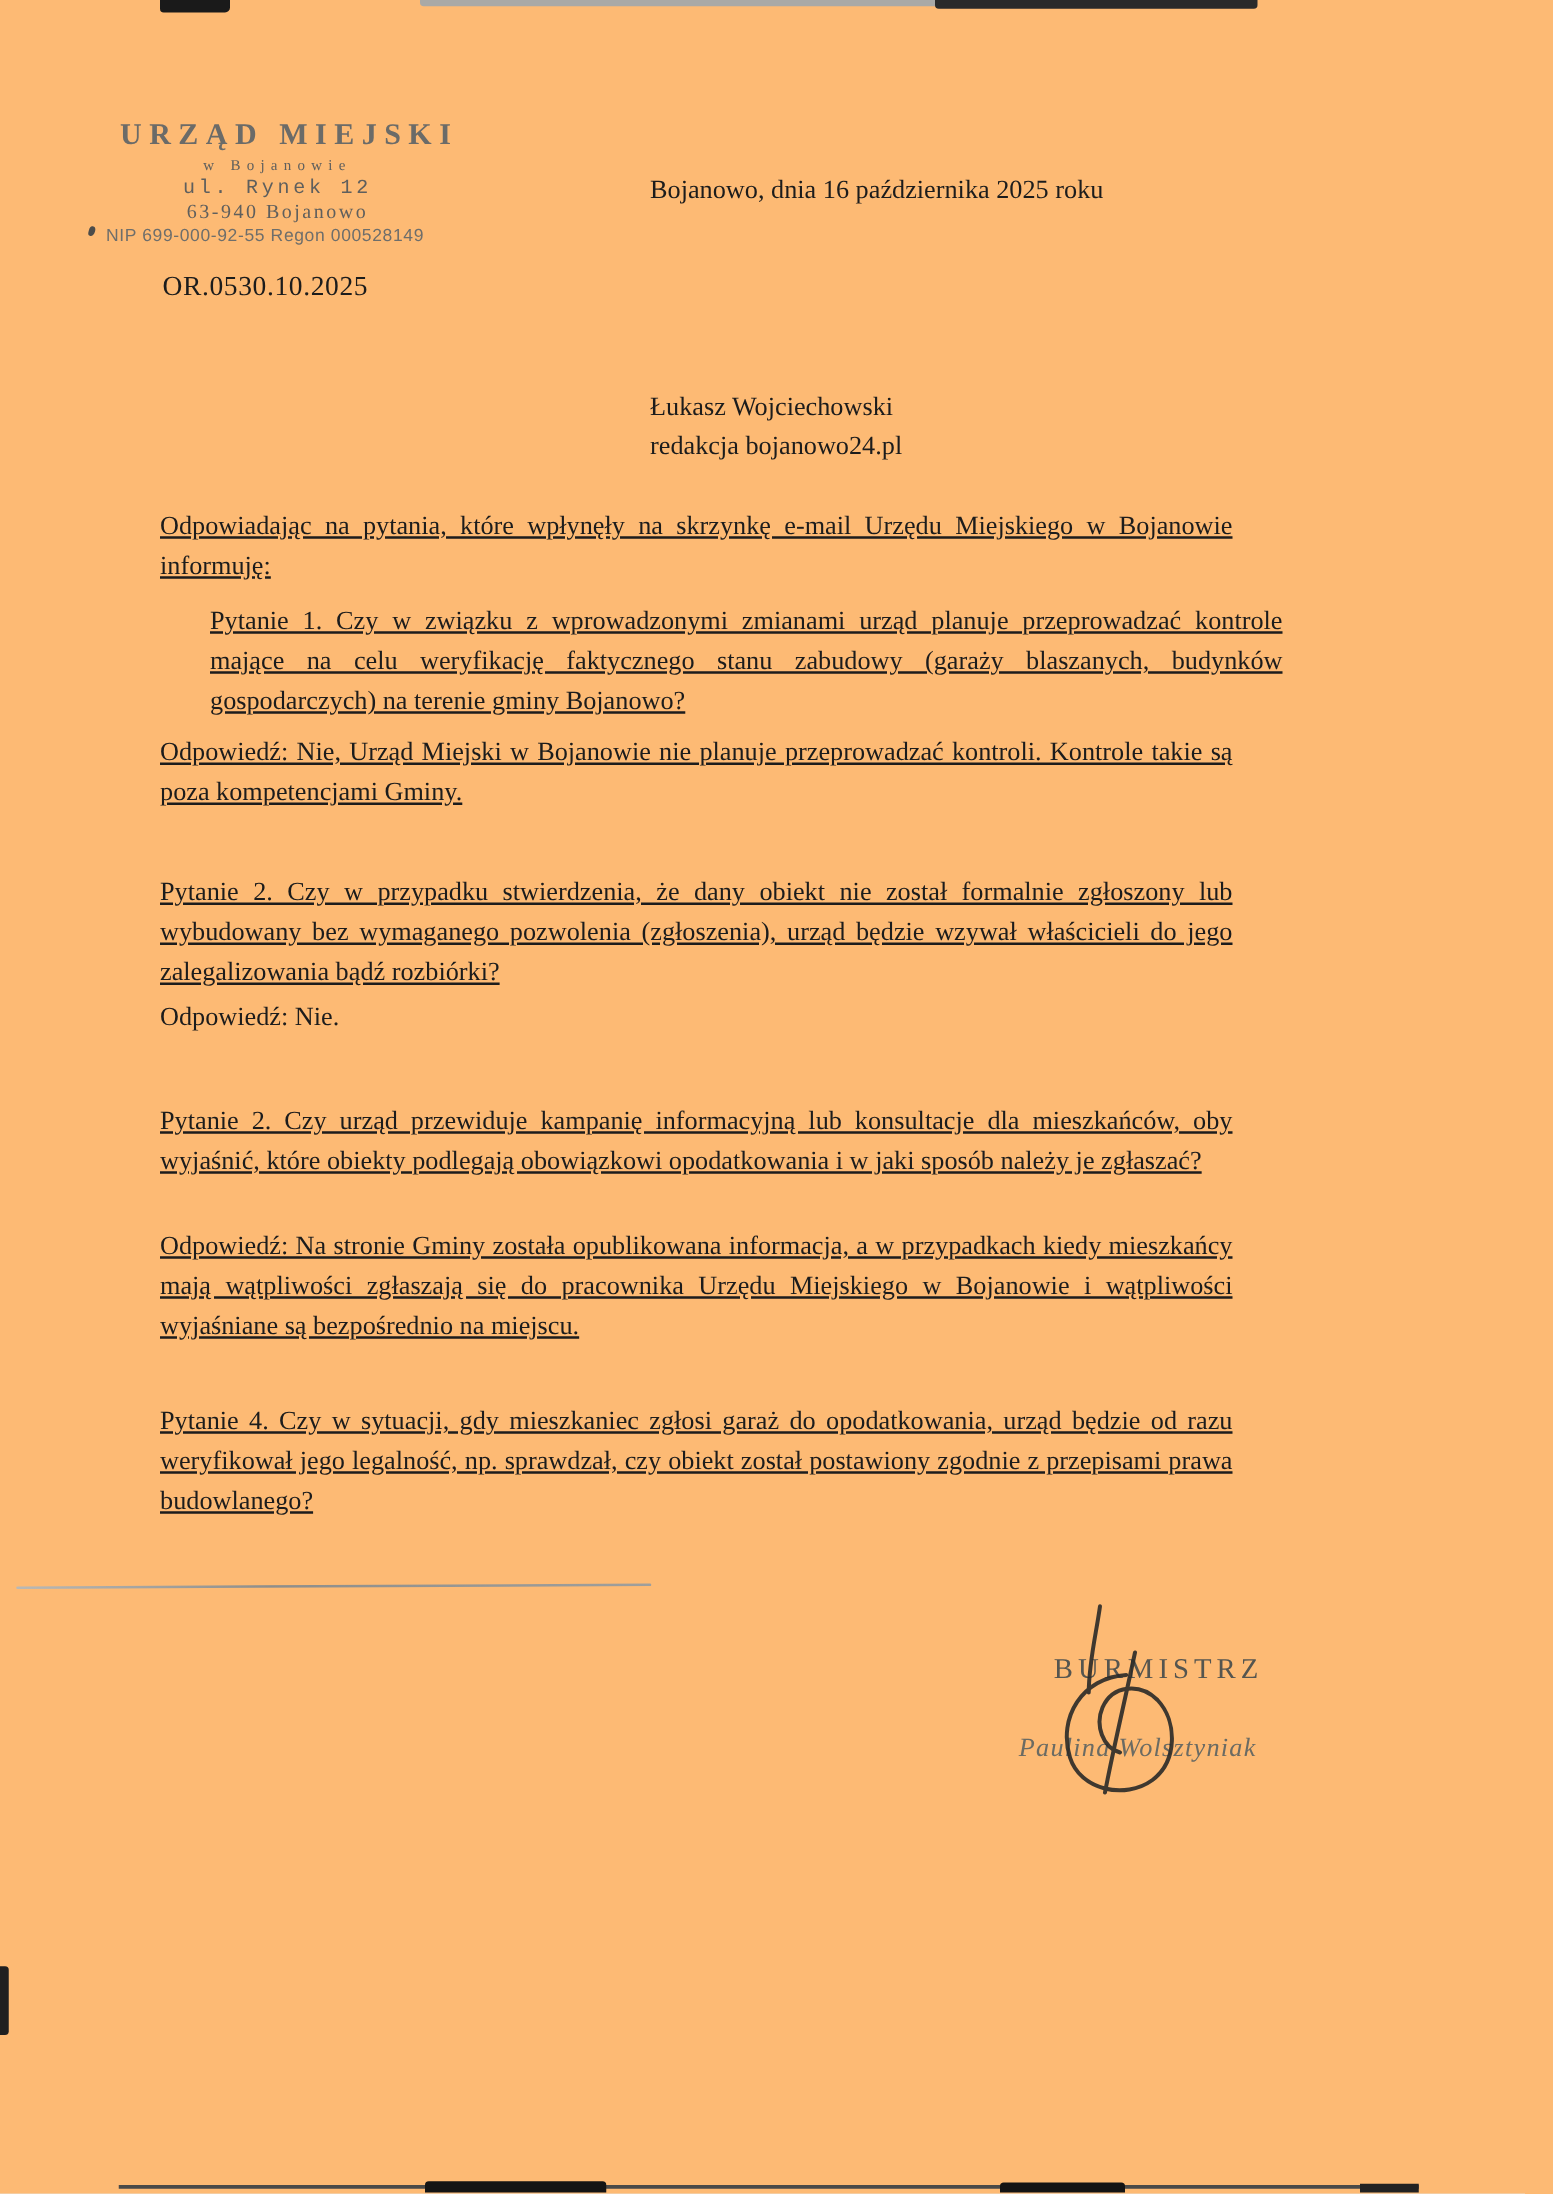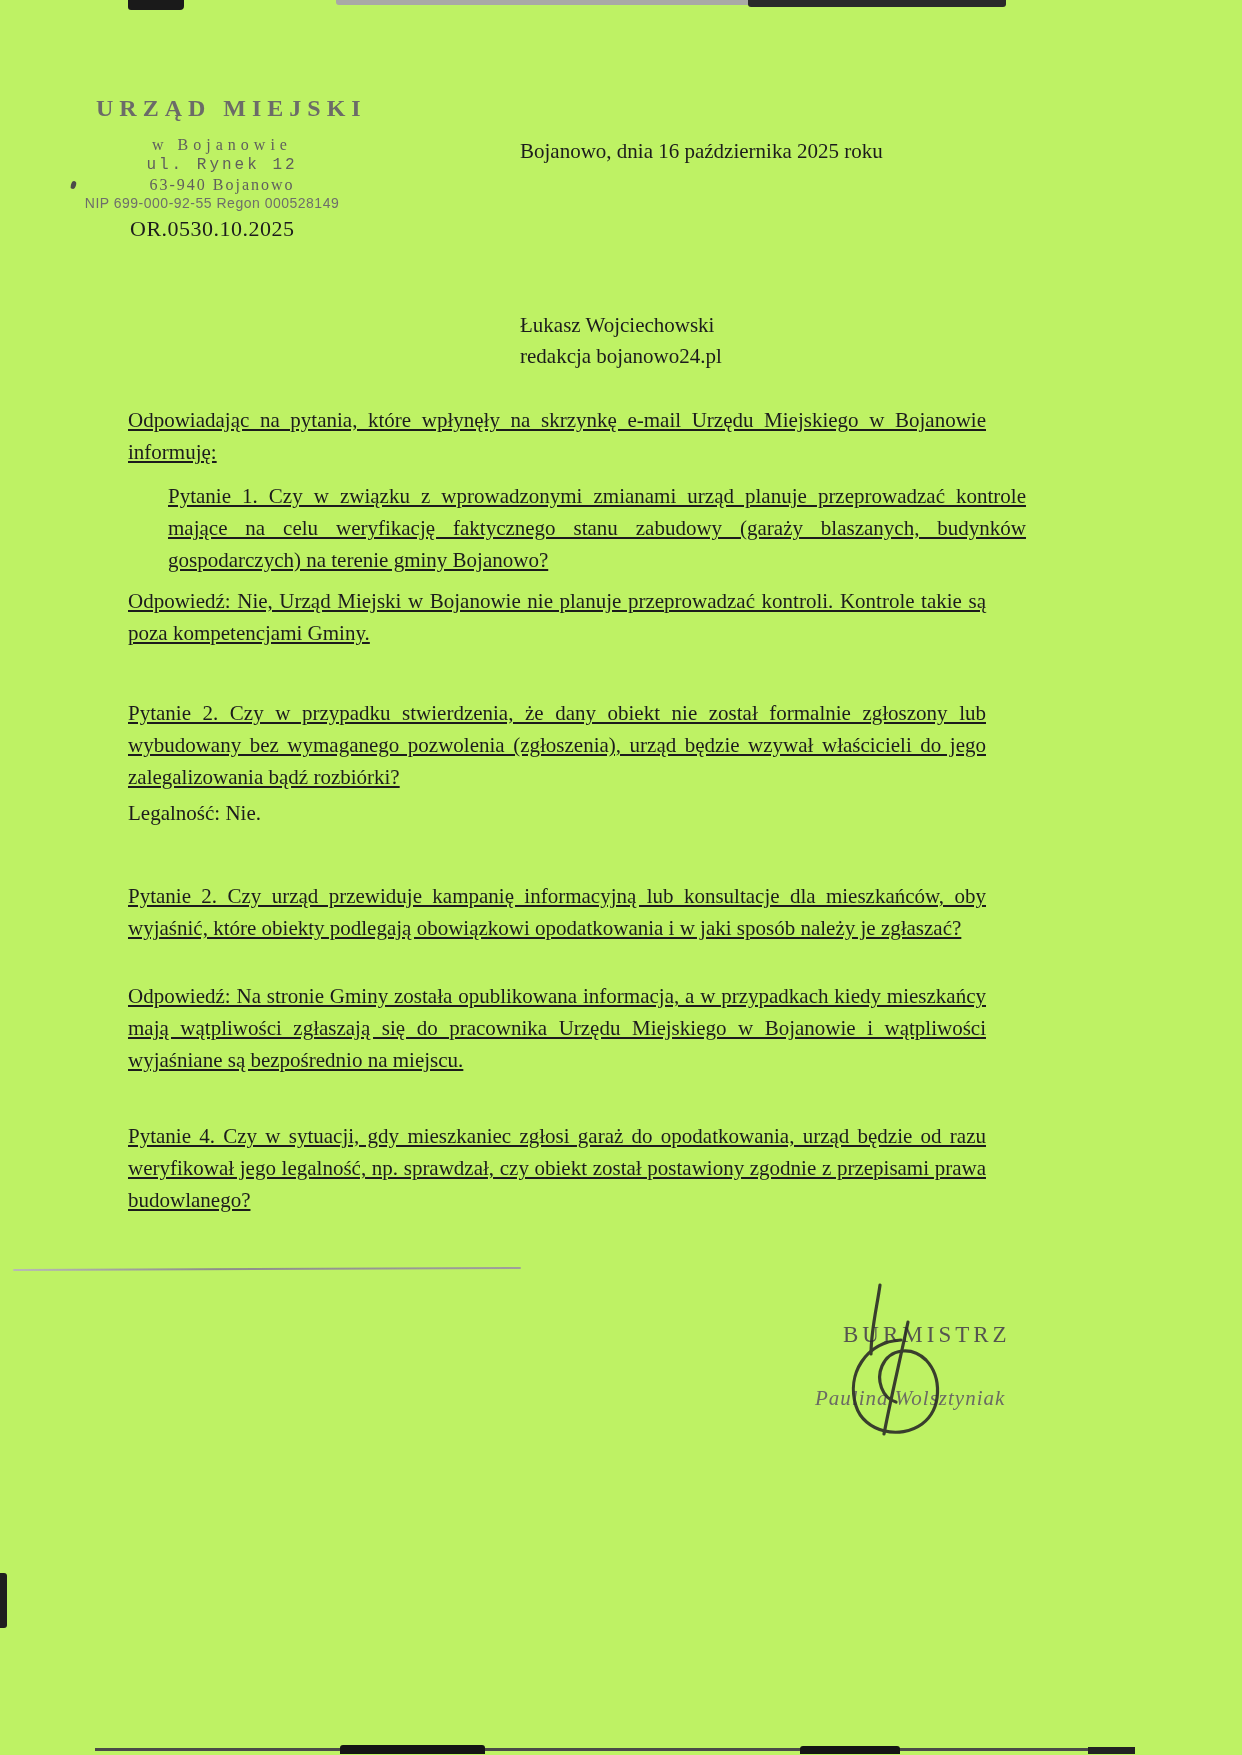--- a/index.html
+++ b/index.html
@@ -4,21 +4,21 @@
 <style>
   html, body {
     margin: 0;
     padding: 0;
     background: #e8e8e6;
   }
   .page {
     position: relative;
     width: 1242px;
     height: 1755px;
-    background: #bef264;
+    background: #fdba74;
     overflow: hidden;
     font-family: "Liberation Serif", serif;
     color: #1c1c1c;
   }
 
   
   .scan-artifact { position: absolute; background: #1a1a1a; }
   .art-top-1 { left: 128px; top: 0; width: 56px; height: 10px; border-radius: 0 0 4px 3px; }
   .art-top-2 { left: 336px; top: 0; width: 420px; height: 5px; background: #a9a9a6; border-radius: 0 0 3px 3px; }
   .art-top-3 { left: 748px; top: 0; width: 258px; height: 7px; background: #2a2a2a; border-radius: 0 0 3px 3px; }
@@ -38,21 +38,21 @@
     color: #5f5f5d;
     line-height: 1.25;
   }
   .stamp-line1 {
     font-size: 24px;
     font-weight: bold;
     letter-spacing: 6px;
     color: #6b6b68;
     white-space: nowrap;
   }
-  .stamp-line2 { font-size: 16px; letter-spacing: 5px; margin-top: 12px; }
+  .stamp-line2 { font-size: 12px; letter-spacing: 5px; margin-top: 2px; }
   .stamp-line3 { font-size: 16px; letter-spacing: 3px; font-family: Liberation Mono, monospace; }
   .stamp-line4 { font-size: 16px; letter-spacing: 2px; }
   .stamp-line5 {
     font-size: 14px;
     letter-spacing: 0.5px;
     white-space: nowrap;
     margin-left: -20px;
     color: #6e6e6b;
     font-family: "Liberation Sans", sans-serif;
   }
@@ -184,21 +184,21 @@
     <div>Łukasz Wojciechowski</div>
     <div>redakcja bojanowo24.pl</div>
   </div>
 
   <div class="bodytext just p-intro">Odpowiadając na pytania, które wpłynęły na skrzynkę e-mail Urzędu Miejskiego w Bojanowie informuję:</div>
 
   <div class="bodytext just p-q1">Pytanie 1. Czy w związku z wprowadzonymi zmianami urząd planuje przeprowadzać kontrole mające na celu weryfikację faktycznego stanu zabudowy (garaży  blaszanych, budynków gospodarczych) na terenie gminy Bojanowo?</div>
   <div class="bodytext just p-a1">Odpowiedź: Nie, Urząd Miejski w Bojanowie nie planuje przeprowadzać kontroli. Kontrole takie są poza kompetencjami Gminy.</div>
 
   <div class="bodytext just p-q2">Pytanie 2. Czy w przypadku stwierdzenia, że dany obiekt nie został formalnie zgłoszony lub wybudowany bez wymaganego pozwolenia (zgłoszenia), urząd będzie wzywał właścicieli do jego zalegalizowania bądź rozbiórki?</div>
-  <div class="bodytext p-a2">Legalność: Nie.</div>
+  <div class="bodytext p-a2">Odpowiedź: Nie.</div>
 
   <div class="bodytext just p-q3">Pytanie 2. Czy urząd przewiduje kampanię informacyjną lub konsultacje dla mieszkańców, oby wyjaśnić, które obiekty podlegają obowiązkowi opodatkowania i w jaki sposób należy je zgłaszać?</div>
   <div class="bodytext just p-a3">Odpowiedź: Na stronie Gminy została opublikowana informacja, a w przypadkach kiedy mieszkańcy mają wątpliwości zgłaszają się do pracownika Urzędu Miejskiego w Bojanowie i wątpliwości wyjaśniane są bezpośrednio na miejscu.</div>
 
   <div class="bodytext just p-q4">Pytanie 4. Czy w sytuacji, gdy mieszkaniec zgłosi garaż do opodatkowania, urząd będzie od razu weryfikował jego legalność, np. sprawdzał, czy obiekt został postawiony zgodnie z przepisami prawa budowlanego?</div>
 
   <div class="crease"></div>
 
   <div class="sig-title">BURMISTRZ</div>
   <div class="sig-name">Paulina Wolsztyniak</div>

